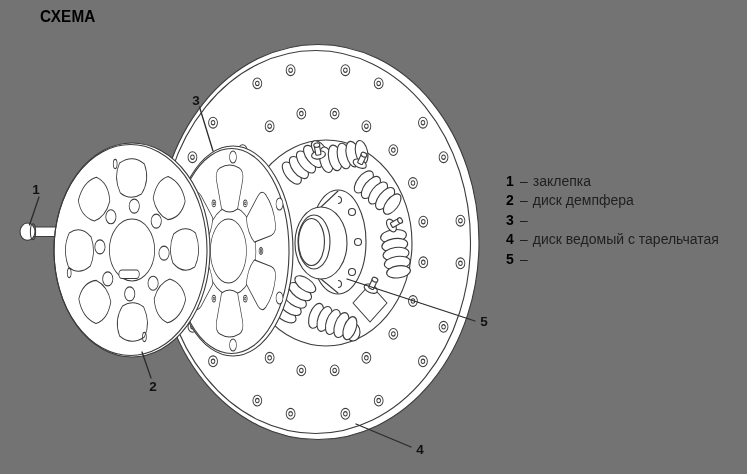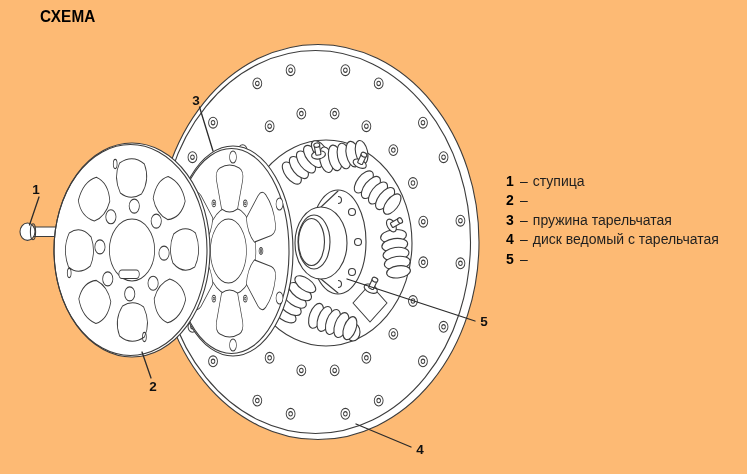--- a/index.html
+++ b/index.html
@@ -1,16 +1,16 @@
 <!DOCTYPE html>
 <html><head>
 <meta charset="utf-8">
 <style>
   html,body{margin:0;padding:0;background:#fff;}
-  .stage{position:relative;width:747px;height:474px;background:#fdba74;overflow:hidden;
+  .stage{position:relative;width:747px;height:474px;background:#737373;overflow:hidden;
          font-family:"Liberation Sans",sans-serif;}
   .diagram-title{position:absolute;left:40px;top:7px;font-size:17px;font-weight:bold;
          color:#000;letter-spacing:.2px;transform:scaleX(.9);transform-origin:0 50%;}
   .legend{position:absolute;left:506px;top:172px;font-size:14px;color:#1f1f1f;}
   .lg-row{display:flex;gap:5px;line-height:19.4px;white-space:nowrap;}
   .lg-num{font-weight:bold;color:#000;min-width:9px;}
   svg{position:absolute;left:0;top:0;}
   .wh{fill:#fff;stroke:#3c3c3c;stroke-width:1.1;}
   .ln{fill:none;stroke:#3c3c3c;stroke-width:1.1;}
   .fl{fill:#fff;stroke:none;}
@@ -205,30 +205,30 @@
       <text x="196" y="105" class="callout">3</text>
       <text x="420" y="454" class="callout">4</text>
       <text x="484" y="326" class="callout">5</text>
     </g>
   </svg>
 
   <div class="legend">
     <div class="lg-row">
       <span class="lg-num">1</span>
       <span>–</span>
-      <span>ступица</span>
+      <span>заклепка</span>
     </div>
     <div class="lg-row">
       <span class="lg-num">2</span>
       <span>–</span>
+      <span>диск демпфера</span>
     </div>
     <div class="lg-row">
       <span class="lg-num">3</span>
       <span>–</span>
-      <span>пружина тарельчатая</span>
     </div>
     <div class="lg-row">
       <span class="lg-num">4</span>
       <span>–</span>
       <span>диск ведомый с тарельчатая</span>
     </div>
     <div class="lg-row">
       <span class="lg-num">5</span>
       <span>–</span>
     </div>

